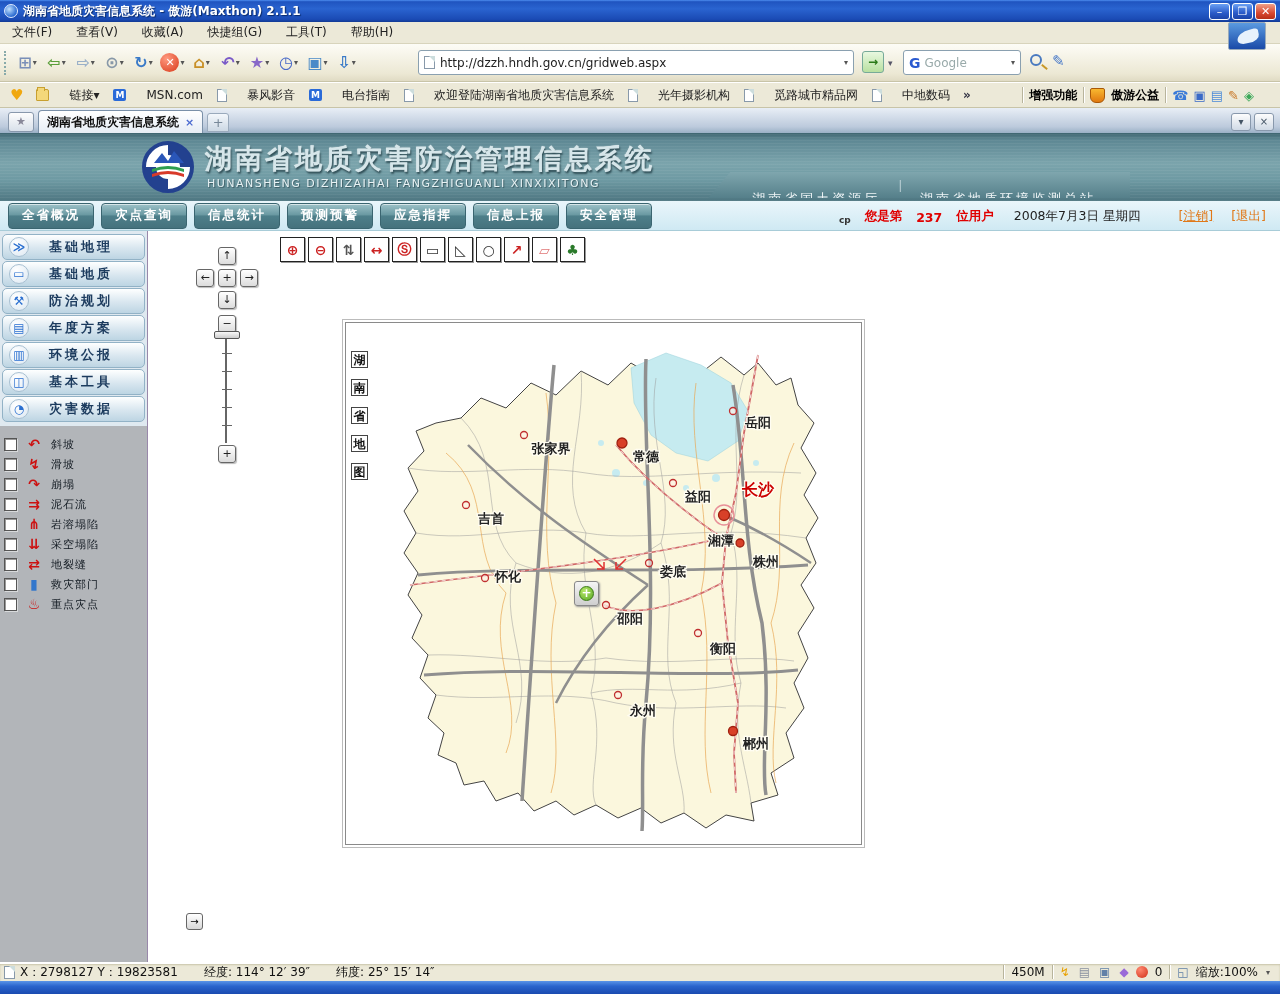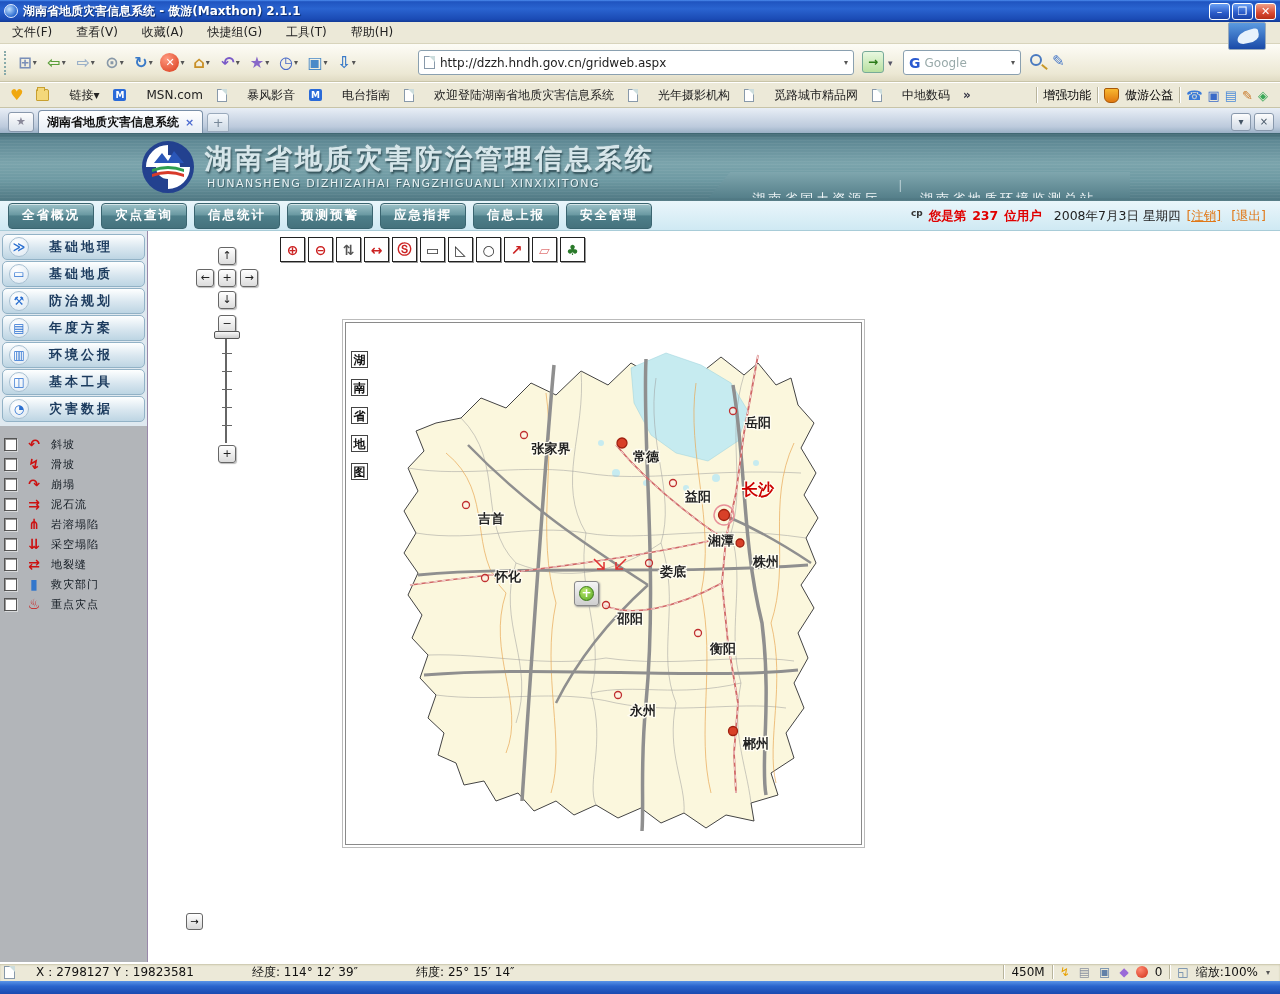--- a/index.html
+++ b/index.html
@@ -52,21 +52,21 @@
 .lk-heart { color:#f0a810; font-size:15px; margin:0 6px 0 10px; }
 .lk-item { display:flex; align-items:center; gap:20px; color:#222; padding:2px 7px; white-space:nowrap; }
 .lk-ic { width:13px; height:12px; flex:none; position:relative; }
 .lk-ic.folder { background:#f4d87a; border:1px solid #c8a030; border-radius:1px 2px 1px 1px; }
 .lk-ic.folder:before { content:""; position:absolute; left:0; top:-3px; width:6px; height:3px; background:#f4d87a; border:1px solid #c8a030; border-bottom:none; }
 .lk-ic.msn { background:#2a6ad8; border-radius:2px; color:#fff; font-size:9px; font-weight:bold; text-align:center; line-height:12px; }
 .lk-ic.msn:after { content:"M"; }
 .lk-ic.page { background:#fff; border:1px solid #89a; width:10px; height:13px; }
 .lk-ic.page:before { content:""; position:absolute; right:-1px; top:-1px; border:3px solid; border-color:#cdd #cdd transparent transparent; }
 .lk-overflow { color:#334; font-weight:bold; margin:0 6px; }
-.lk-right { margin-left:auto; display:flex; align-items:center; gap:6px; padding-right:12px; }
+.lk-right { margin-left:auto; display:flex; align-items:center; gap:6px; padding-right:26px;font-weight:bold; }
 .shield { width:15px; height:15px; background:linear-gradient(180deg,#f8b830,#e07810); border:1px solid #a85808; border-radius:2px 2px 6px 6px; }
 .lk-sep { width:1px; height:16px; background:#b8b49c; box-shadow:1px 0 0 #fff; }
 .mini-ic { font-size:13px; }
 
 
 .tabbar { position:absolute; left:0; top:108px; width:1280px; height:25px;
   background:linear-gradient(180deg,#e8eef6,#bccadc 75%,#9ab0c6); display:flex; align-items:flex-end; }
 .star-btn { width:26px; height:20px; margin:0 4px 1px 8px; border:1px solid #8898ac; border-radius:3px; background:linear-gradient(180deg,#fdfdfd,#d8e0ea); color:#889; text-align:center; font-size:11px; line-height:18px; }
 .tab { height:23px; border:1px solid #7a90a8; border-bottom:none; border-radius:4px 4px 0 0; background:linear-gradient(180deg,#fff,#e6edf5); display:flex; align-items:center; padding:0 8px; gap:6px; }
 .tab-label { font-weight:bold; color:#111; }
@@ -84,26 +84,26 @@
 .hdr-sub { position:absolute; left:207px; top:44px; font-size:11px; letter-spacing:1.5px; color:#e8f2f4; text-shadow:1px 1px 1px #3a5a62; }
 .hdr-links { position:absolute; right:150px; bottom:3px; height:26px; display:flex; align-items:center; padding:0 20px 0 30px;
   background:linear-gradient(180deg,#7fa6ae,#557f8a); clip-path:polygon(22px 0,100% 0,100% 100%,0 100%); }
 .hdr-link { color:#f0f6f8; font-size:13px; letter-spacing:3px; padding:0 14px;margin-top:28px; }
 .hdr-link-sep { color:#d0e0e4; }
 
 
 .navrow { position:absolute; left:0; top:201px; width:1280px; height:30px; background:linear-gradient(180deg,#eaf6fb,#cfe9f3); border-bottom:1px solid #a8ccd8; display:flex; align-items:center; padding-left:8px; }
 .nav-btn { margin-right:7px; padding:3px 13px 4px; border:1px solid #3a6570; border-radius:4px; color:#fff; font-weight:bold; font-size:12.5px; letter-spacing:2px;
   background:linear-gradient(180deg,#9dc2c8 0%,#6a99a2 45%,#4e7f8a 50%,#45727d 100%); box-shadow:inset 0 1px 0 rgba(255,255,255,.6); }
-.nav-user { position:absolute; right:14px; top:7px; color:#333; font-size:12.5px; display:flex; align-items:flex-start; gap:6px; white-space:nowrap; }
+.nav-user { position:absolute; right:14px; top:7px; color:#333; font-size:12.5px; display:flex; align-items:flex-end; gap:14px; white-space:nowrap; }
 .u-prefix { font-size:9px; font-weight:bold; color:#333; }
 .u-red { color:#e00000; font-weight:bold; }
 .u-count { color:#e00000; font-weight:bold; }
 .u-date { color:#222; margin-left:6px; }
-.u-link { color:#e07818; text-decoration:underline; }
+.u-link { color:#e07818; text-decoration:underline;margin-left:24px; }
 .u-exit { color:#e07818; margin-left:4px; }
 
 
 .main { position:absolute; left:0; top:231px; width:1280px; height:731px; background:#fff; }
 
 
 .sidebar { position:absolute; left:0; top:0; width:148px; height:731px; background:#b2b5b9; border-right:1px solid #98a; }
 .sections { background:#dfe9f0; padding:2px 0 3px; }
 .sec-btn { height:26px; margin:1px 2px; border:1px solid #92b2c6; border-radius:5px; background:linear-gradient(180deg,#feffff,#d8e6ef 55%,#bdd5e3); display:flex; align-items:center; padding:0 6px; }
 .sec-ic { width:20px; height:20px; border-radius:50%; background:radial-gradient(circle at 35% 30%,#fff,#dce8f2); border:1px solid #a8c0d2; color:#2a6fd0; font-weight:bold; font-size:12px; display:flex; align-items:center; justify-content:center; margin-right:12px; }
@@ -129,21 +129,21 @@
 .green-plus { position:absolute; left:228px; top:258px; width:25px; height:25px; border:1px solid #888; border-radius:3px; background:linear-gradient(180deg,#f4f4f4,#cfcfcf); display:flex; align-items:center; justify-content:center; box-shadow:1px 1px 2px #999; }
 .gp-circle { width:15px; height:15px; border-radius:50%; background:radial-gradient(circle at 35% 30%,#b8e868,#5aa828); border:1px solid #3a7a14; color:#fff; font-size:12px; line-height:13px; text-align:center; font-weight:bold; }
 .hscroll-btn { position:absolute; left:38px; top:682px; width:17px; height:17px; border:1px solid #666; border-radius:3px; background:linear-gradient(180deg,#fff,#d8d8d8); text-align:center; line-height:15px; font-size:10px; }
 .city-label { font-size:13px; font-weight:bold; text-anchor:middle; paint-order:stroke; stroke:#fffdf2; stroke-width:2.5px; }
 .city-label.capital { font-size:16px; }
 .city-dot { stroke:#c03030; stroke-width:1.3; fill:rgba(255,240,230,.6); }
 .city-dot.major { fill:#d84028; stroke:#a02010; }
 
 
 .statusbar { position:absolute; left:0; top:962px; width:1280px; height:19px; background:#ece9d8; border-top:1px solid #fff; box-shadow:inset 0 1px 0 #fff, inset 0 2px 2px #c8c4a8; display:flex; align-items:center; font-size:12px; color:#111; }
-.sb-left { display:flex; align-items:center; gap:16px; padding-left:4px; }
+.sb-left { display:flex; align-items:center; gap:0; padding-left:4px; }
 .sb-text { white-space:nowrap; }
 .sb-gap { width:26px; }
 .sb-right { margin-left:auto; display:flex; align-items:center; gap:7px; padding-right:10px; }
 .sb-sep { width:1px; height:14px; background:#b8b49c; box-shadow:1px 0 0 #fff; }
 .sb-ic { font-size:12px; }
 .popup-circle { width:12px; height:12px; border-radius:50%; background:radial-gradient(circle at 35% 30%,#ff8870,#d03018); display:inline-block; }
 
 
 .taskbar { position:absolute; left:0; top:981px; width:1280px; height:13px;
   background:linear-gradient(180deg,#5a94e8 0%,#2a64cc 40%,#1a4ab0 100%); }

